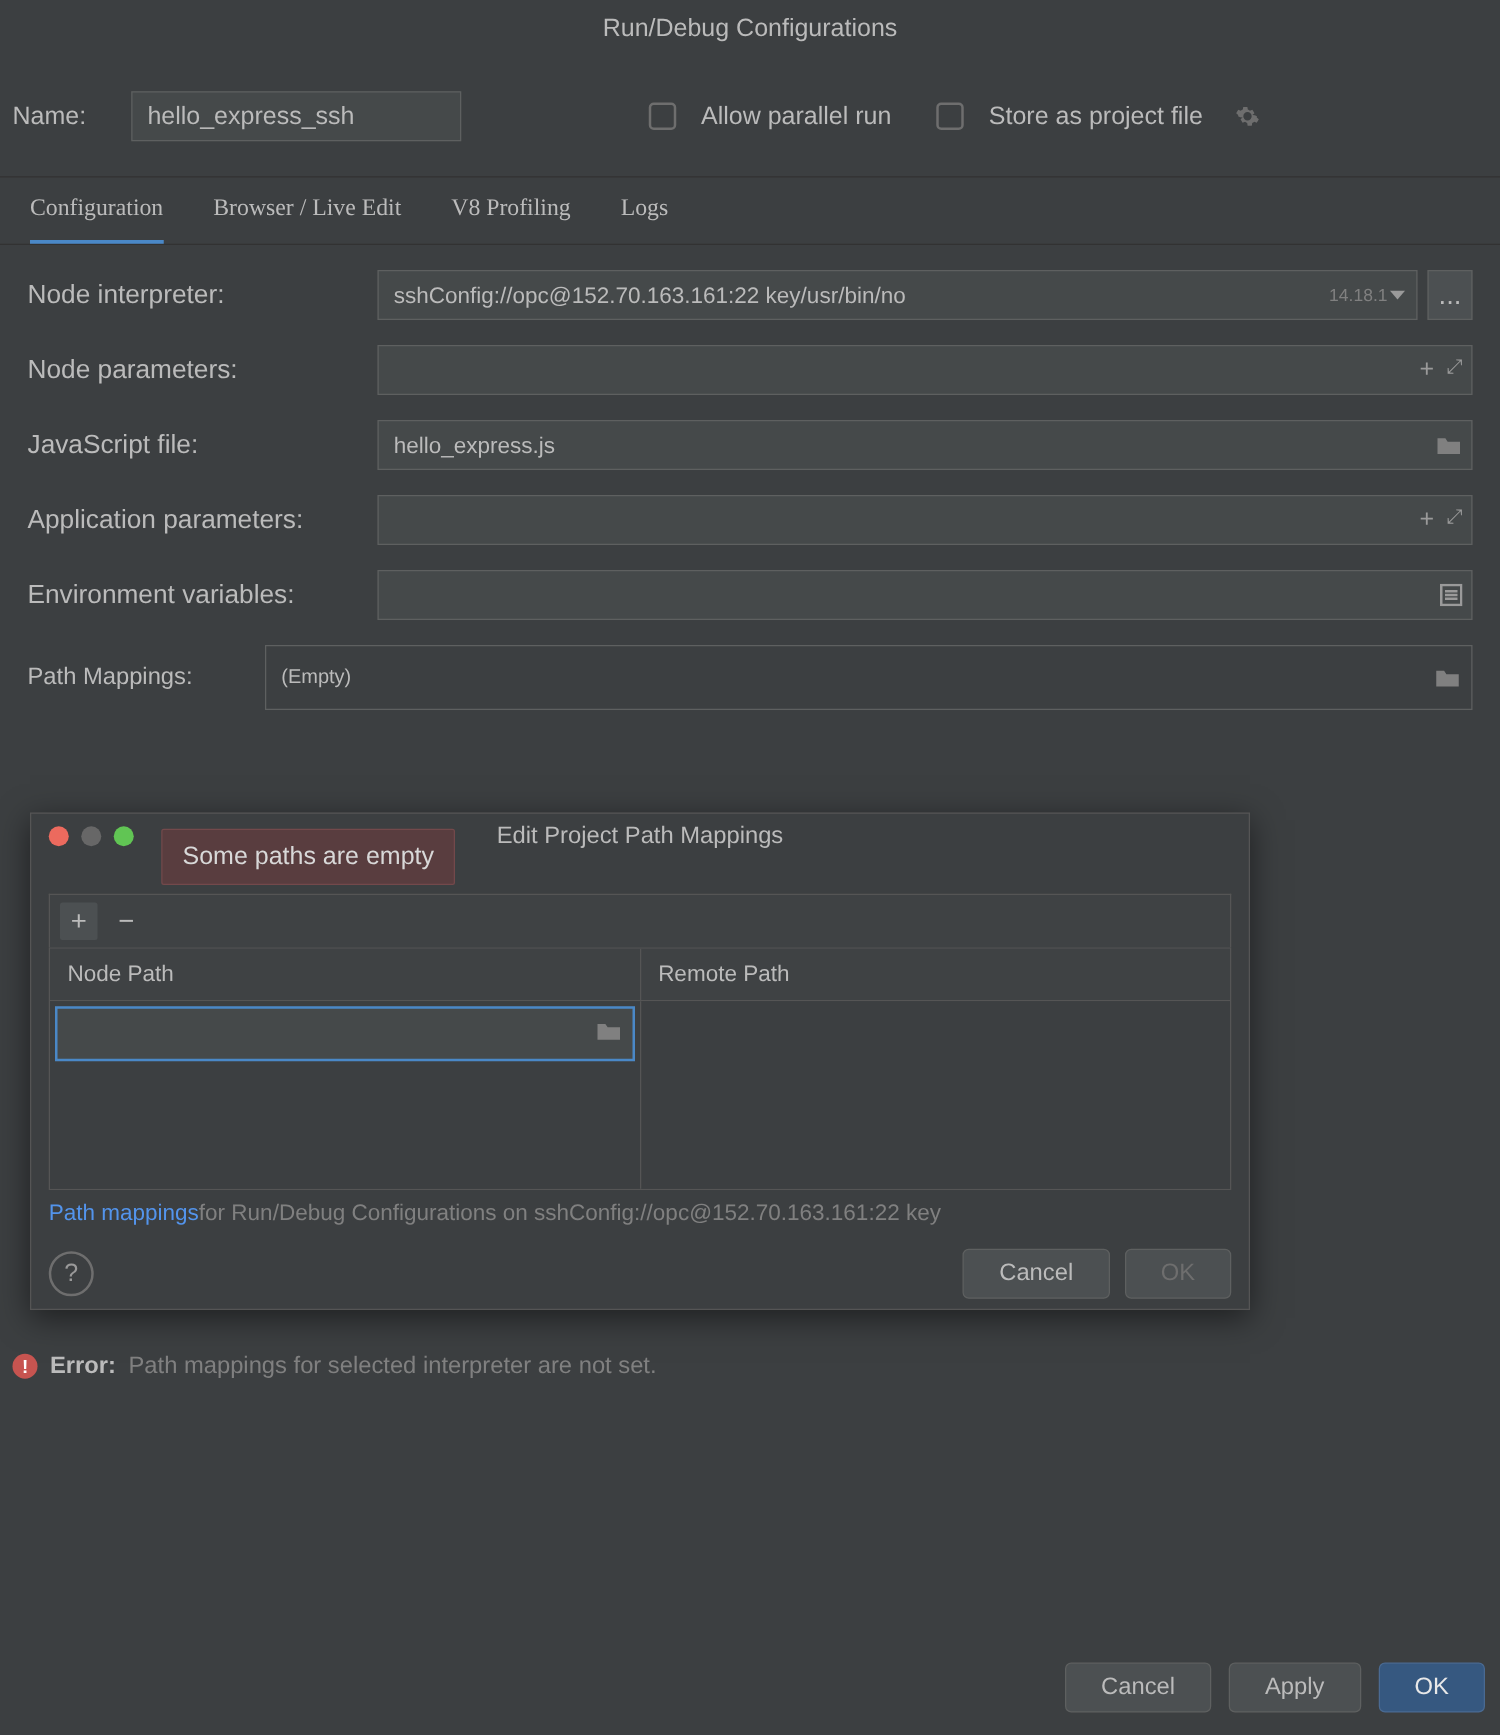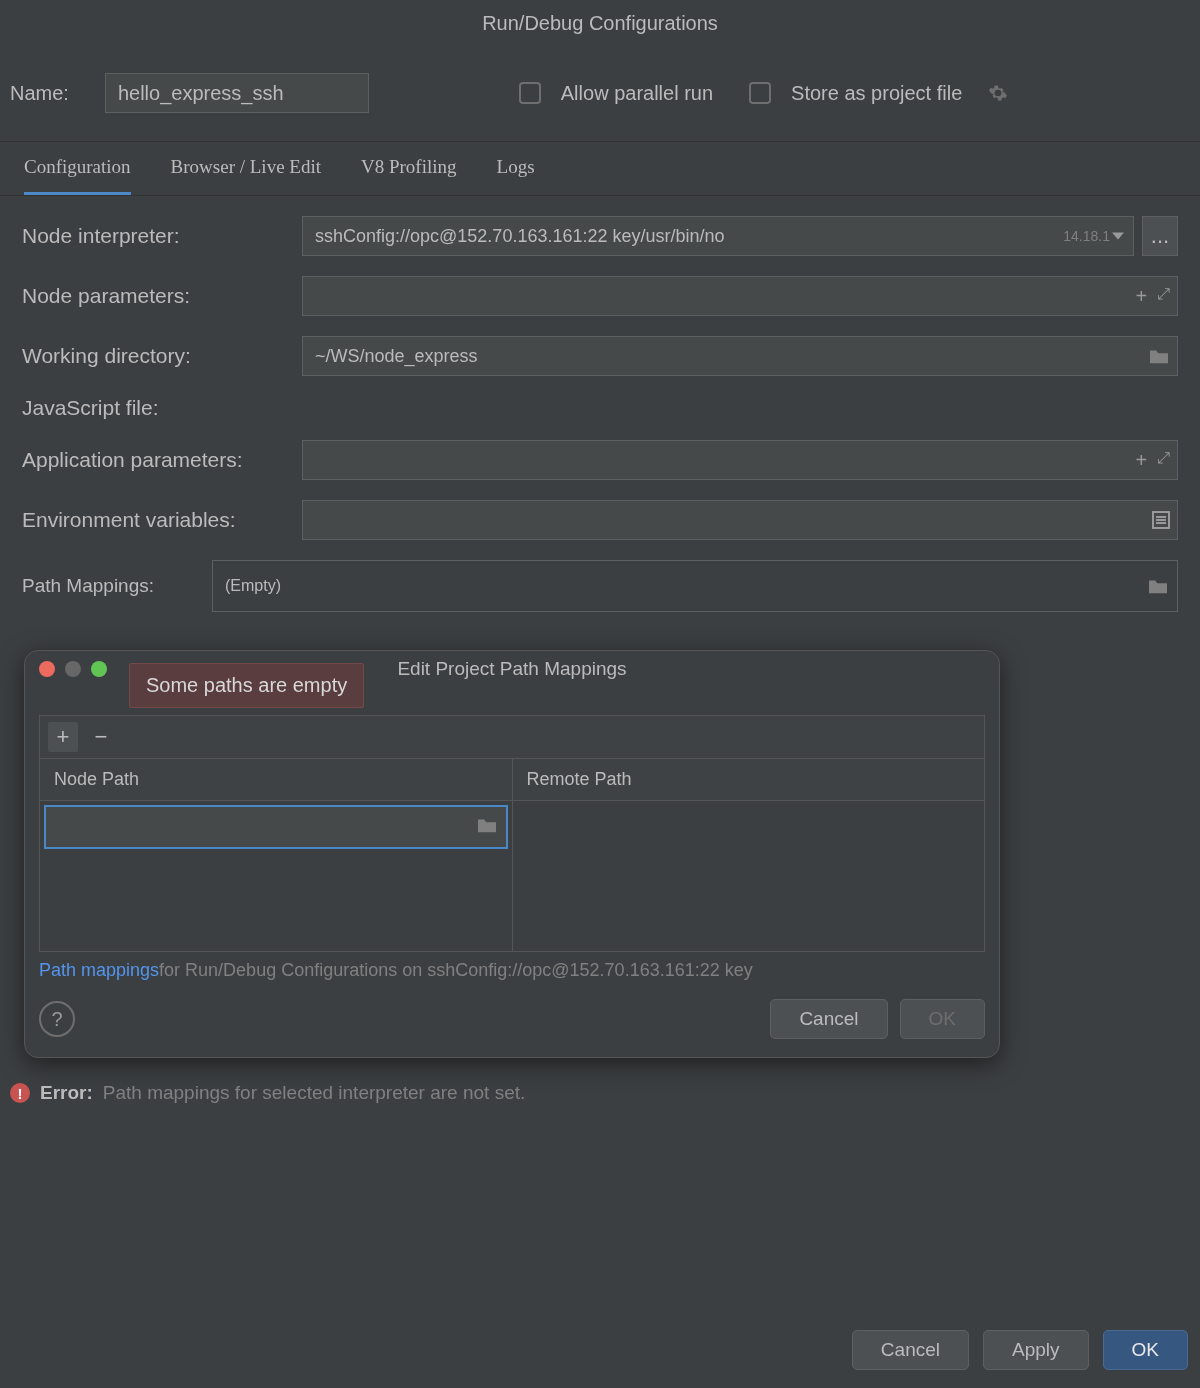--- a/index.html
+++ b/index.html
@@ -151,23 +151,23 @@
   padding: 0 12px;
   position: relative;
 }
 .modal {
   position: absolute;
   left: 24px;
   top: 650px;
   width: 976px;
   background: #3c3f41;
   border: 1px solid #555;
-  border-radius: 14px;
+  border-radius: 0;
   box-shadow: 0 6px 24px rgba(0,0,0,0.5);
-  padding-bottom: 18px;
+  padding-bottom: 8px;
 }
 .modal-titlebar {
   display: flex;
   align-items: center;
   padding: 10px 14px 6px 14px;
   position: relative;
 }
 .traffic { display: flex; gap: 10px; }
 .dot { width: 16px; height: 16px; border-radius: 50%; }
 .dot.red { background: #ec6a5e; }
@@ -370,34 +370,31 @@
     <div class="form-label">Node parameters:</div>
     <div class="form-field">
       <input class="text-input" value="" style="">
       <span class="inline-icons">
         <span class="plus-svg">+</span>
         <span class="expand-svg">⤢</span>
       </span>
     </div>
   </div>
 
+
   <div class="form-row">
-    <div class="form-label">Working directory:</div>
+    <div class="form-label">JavaScript file:</div>
     <div class="form-field">
-      <input class="text-input" value="~/WS/node_express" style="">
+      <input class="text-input" value="hello_express.js" style="">
       <span class="inline-icons">
         <svg class="folder-svg" viewBox="0 0 24 20">
             <path d="M2 4h7l2 3h11v11H2z"></path>
           </svg>
       </span>
     </div>
-  </div>
-
-  <div class="form-row">
-    <div class="form-label">JavaScript file:</div>
   </div>
 
   <div class="form-row">
     <div class="form-label">Application parameters:</div>
     <div class="form-field">
       <input class="text-input" value="" style="">
       <span class="inline-icons">
         <span class="plus-svg">+</span>
         <span class="expand-svg">⤢</span>
       </span>

